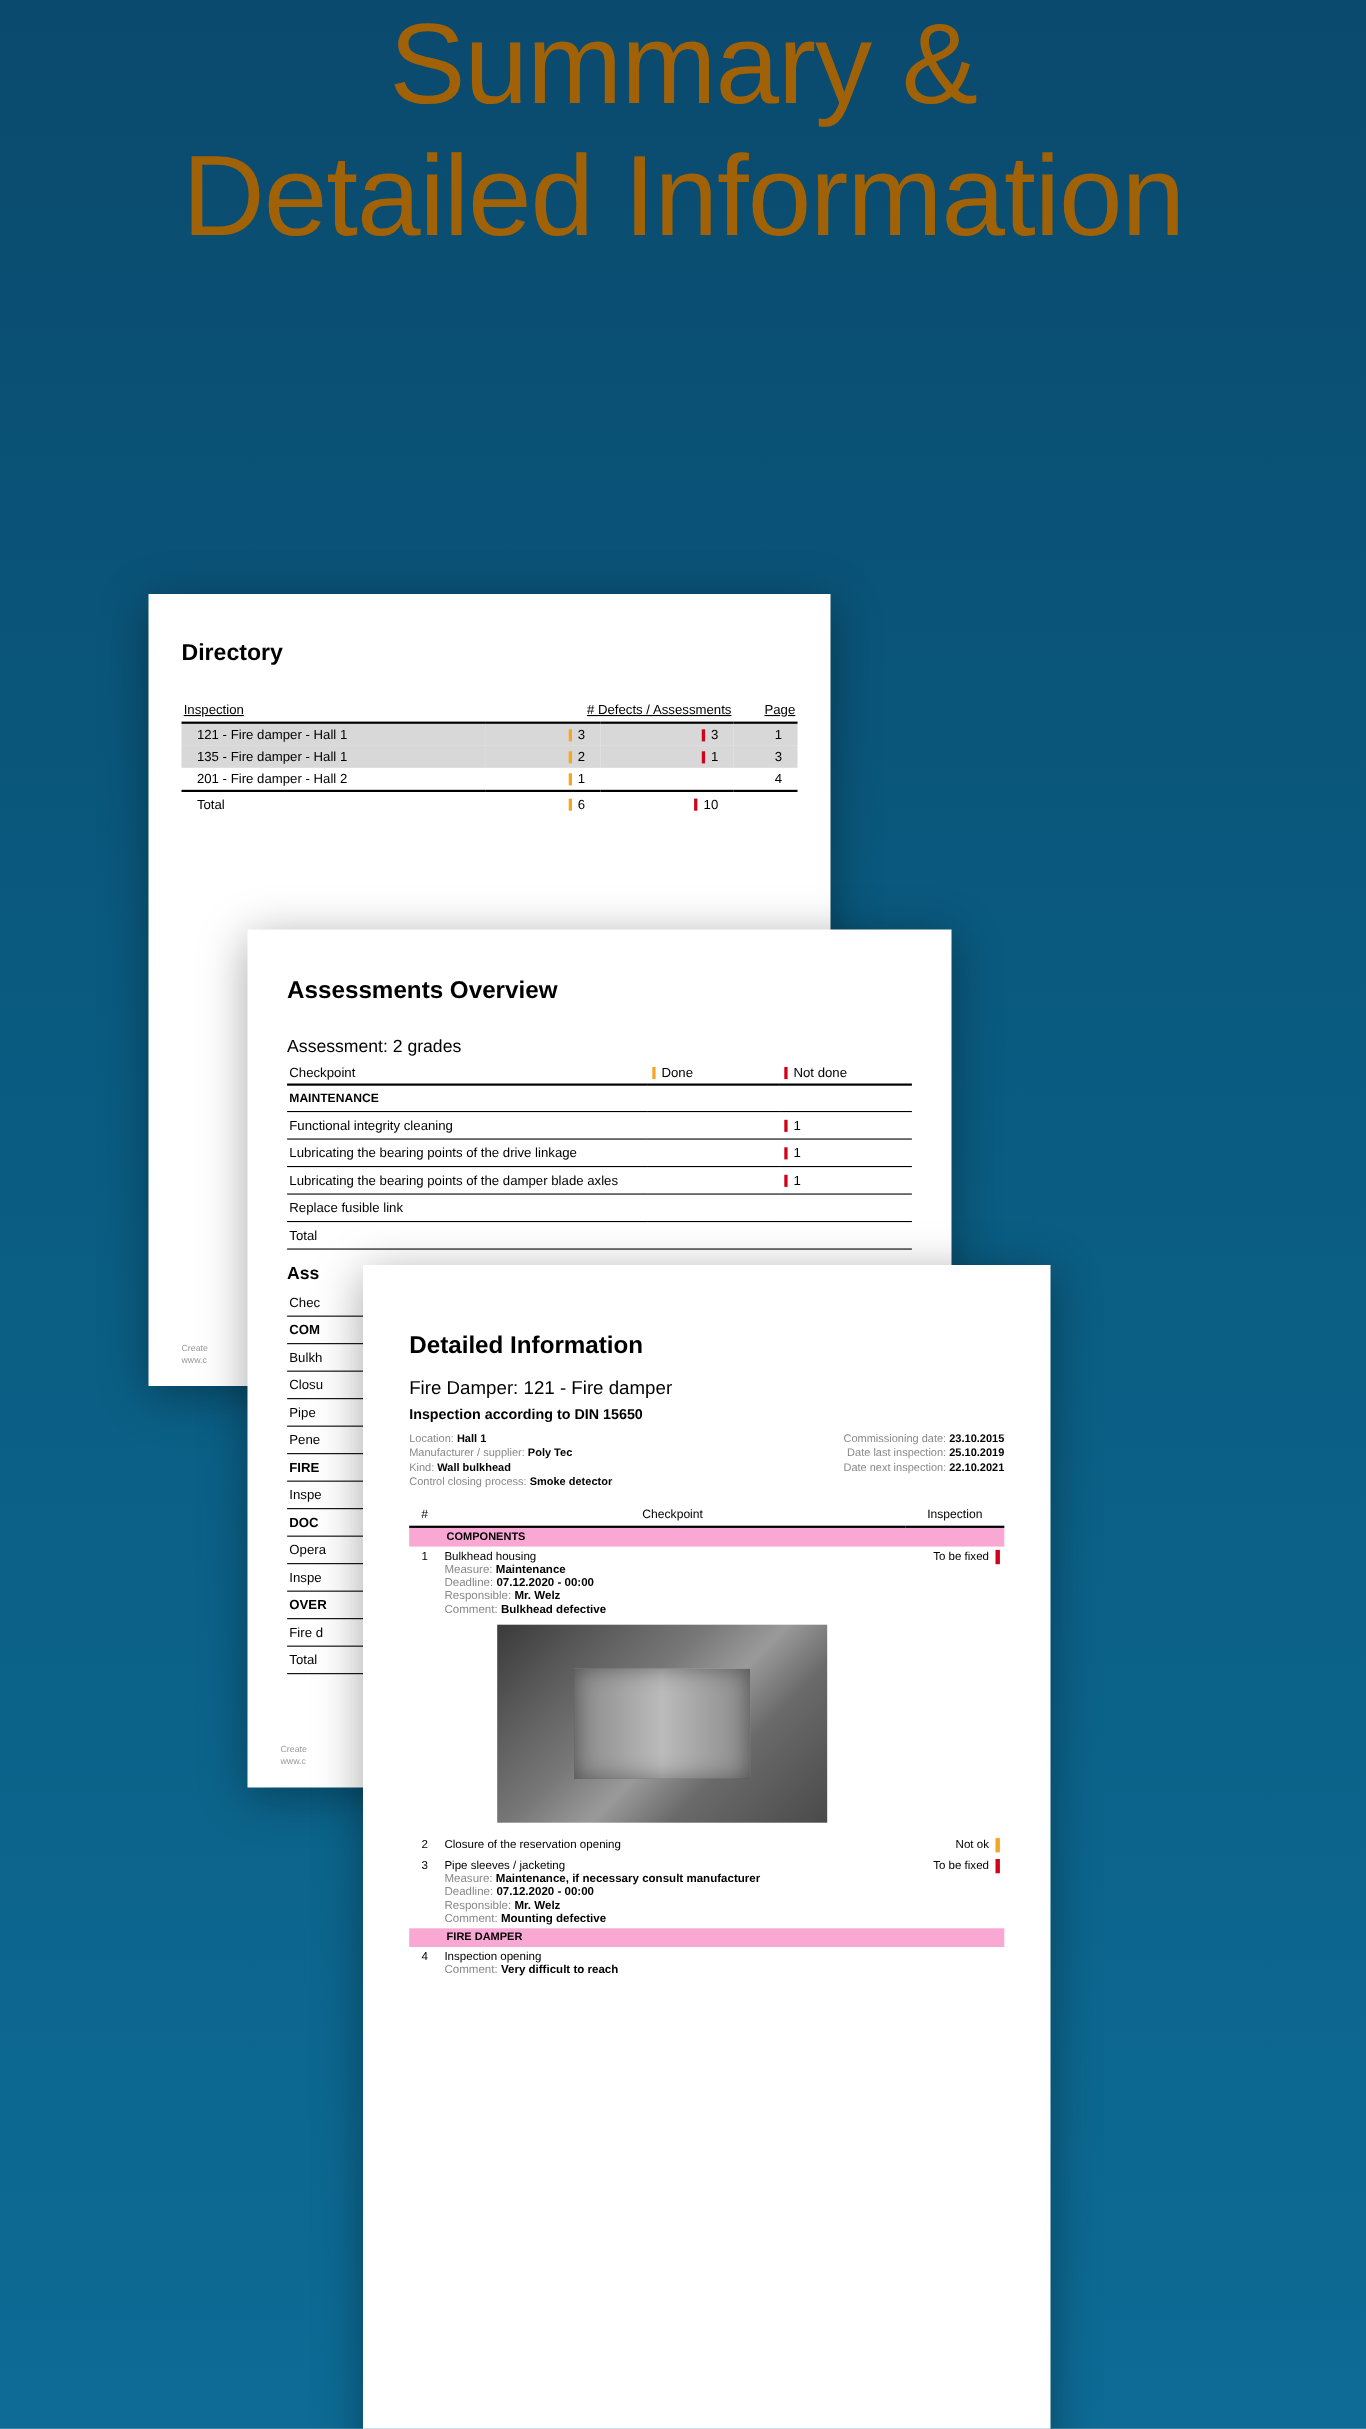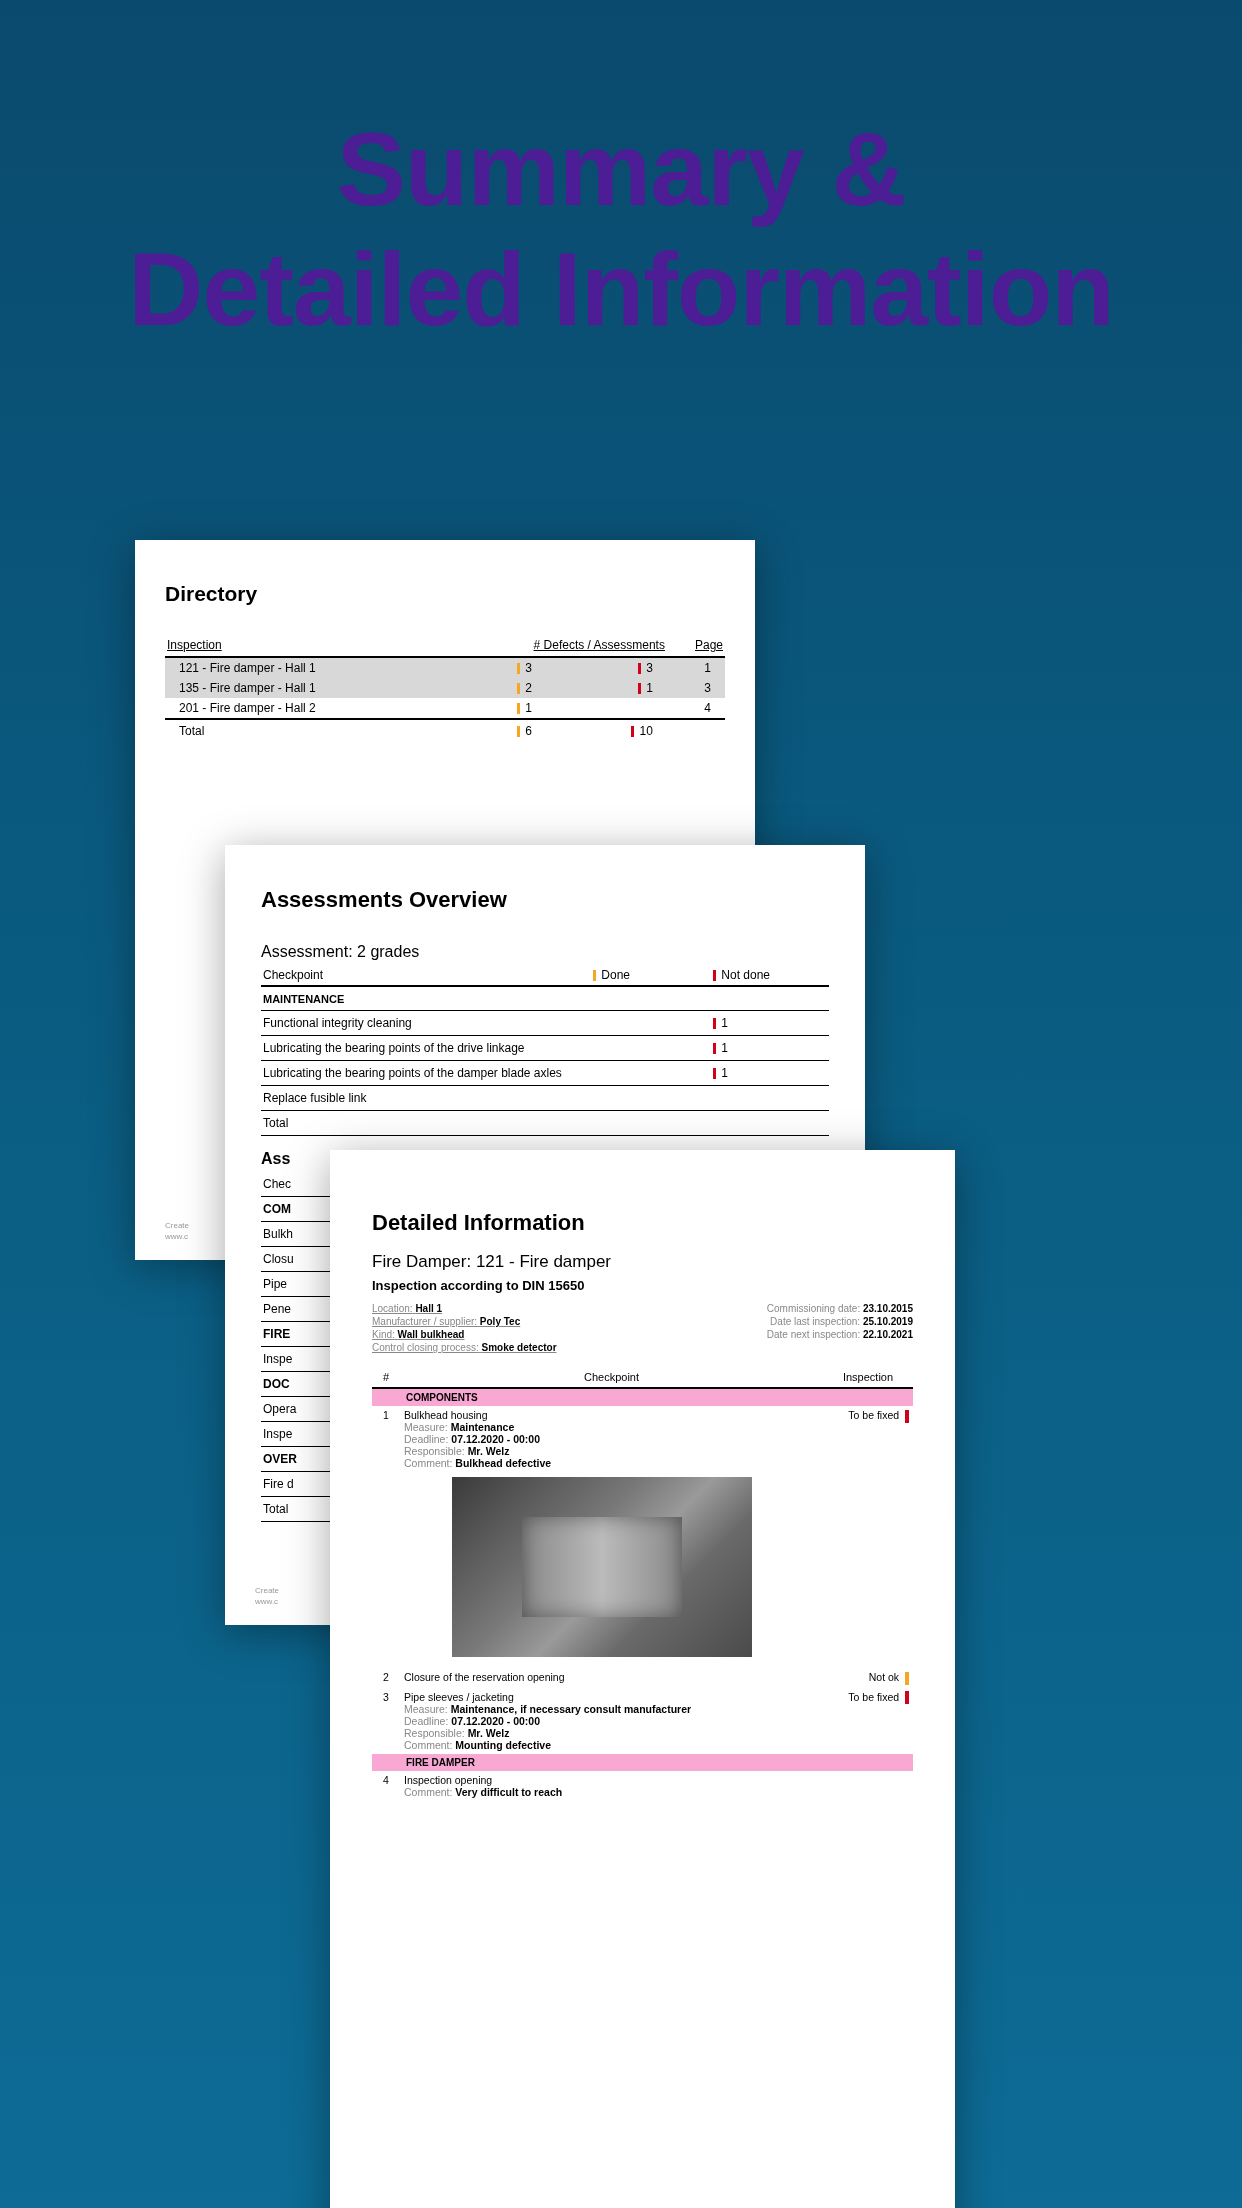--- a/index.html
+++ b/index.html
@@ -5,26 +5,25 @@
 * { margin: 0; padding: 0; box-sizing: border-box; }
 body {
   width: 1242px;
   height: 2208px;
   background: linear-gradient(180deg, #0a4a6e 0%, #0a5a7f 40%, #0d6b95 100%);
   font-family: -apple-system, BlinkMacSystemFont, "Segoe UI", Arial, sans-serif;
   position: relative;
   overflow: hidden;
 }
 .hero-title {
-  color: #4c1d95;
+  color: #a16207;
   text-align: center;
   font-size: 104px;
-  font-weight: 700;
+  font-weight: 400;
   line-height: 1.15;
-  padding-top: 110px;
   letter-spacing: -1px;
 }
 
 
 .page {
   position: absolute;
   background: #ffffff;
   box-shadow: 0 8px 40px rgba(0,0,0,0.35);
   font-family: Arial, Helvetica, sans-serif;
   color: #000;
@@ -75,21 +74,21 @@
   width: 625px;
   height: 1100px;
   padding: 60px 42px 30px 42px;
 }
 .page3 h2 { font-size: 22px; font-weight: bold; margin-bottom: 16px; }
 .page3 h3 { font-size: 17px; font-weight: normal; margin-bottom: 6px; }
 .page3 h4 { font-size: 13px; font-weight: bold; margin-bottom: 10px; }
 .meta-row { display: flex; justify-content: space-between; font-size: 10px; color: #888; margin-bottom: 2px; }
 .meta-row .lbl { color: #888; }
 .meta-row .val { color: #000; font-weight: bold; }
-.meta-left { flex: 1; text-decoration: underline; }
+.meta-left { flex: 1; }
 .meta-right { text-align: left; }
 .detail-table { width: 100%; border-collapse: collapse; font-size: 11px; margin-top: 14px; }
 .detail-table th { font-weight: normal; padding: 4px; border-bottom: 2px solid #000; text-align: center; font-size: 11px; }
 .detail-table td { padding: 3px 4px; vertical-align: top; font-size: 10.5px; }
 .detail-table td.num { text-align: center; width: 28px; }
 .detail-table td.assess { text-align: right; width: 80px; white-space: nowrap; }
 .detail-table tr.section td { background: #f9a8d4; font-weight: bold; font-size: 10px; padding: 3px 6px; }
 .detail-table .sublbl { color: #888; }
 .detail-table .subval { color: #000; font-weight: bold; }
 .status-bar { display: inline-block; width: 4px; height: 13px; vertical-align: middle; margin-left: 3px; }

